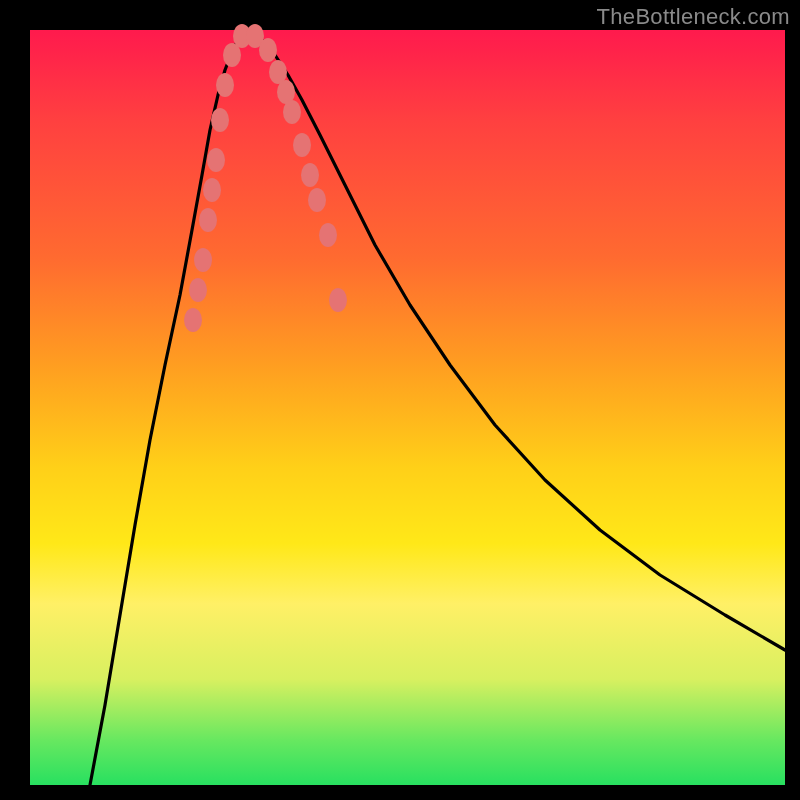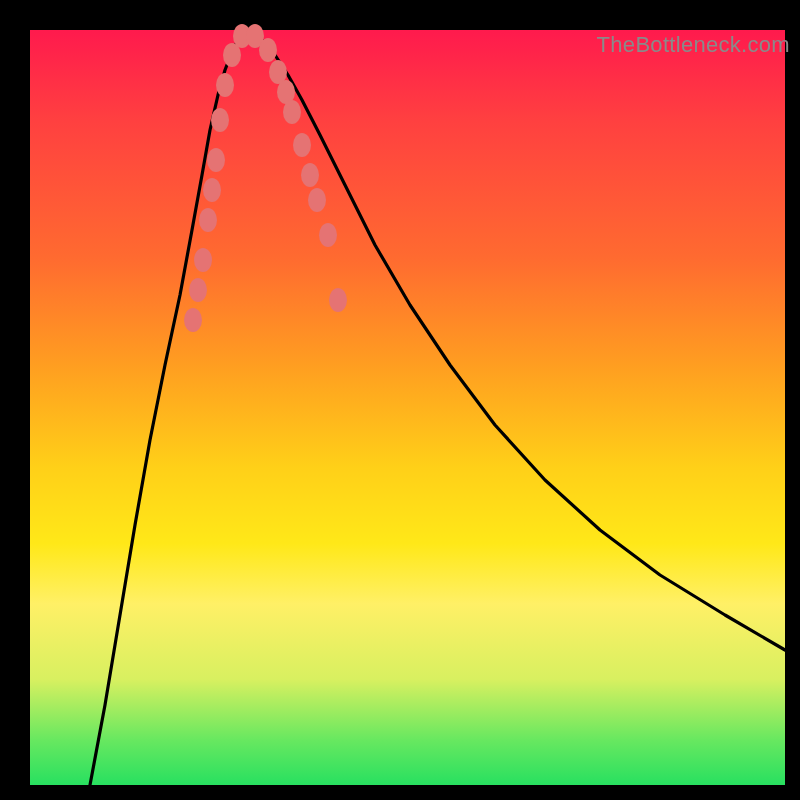--- a/index.html
+++ b/index.html
@@ -40,21 +40,20 @@
   }
   .watermark {
     position: absolute;
     top: 4px;
     right: 10px;
     font-size: 22px;
     font-weight: 500;
     color: #8a8a8a;
     letter-spacing: 0.3px;
     user-select: none;
-    margin-top: 28px;
   }
   svg.curve-layer {
     position: absolute;
     left: 0; top: 0;
     width: 755px; height: 755px;
     overflow: visible;
   }
 </style>
 </head>
 <body>

